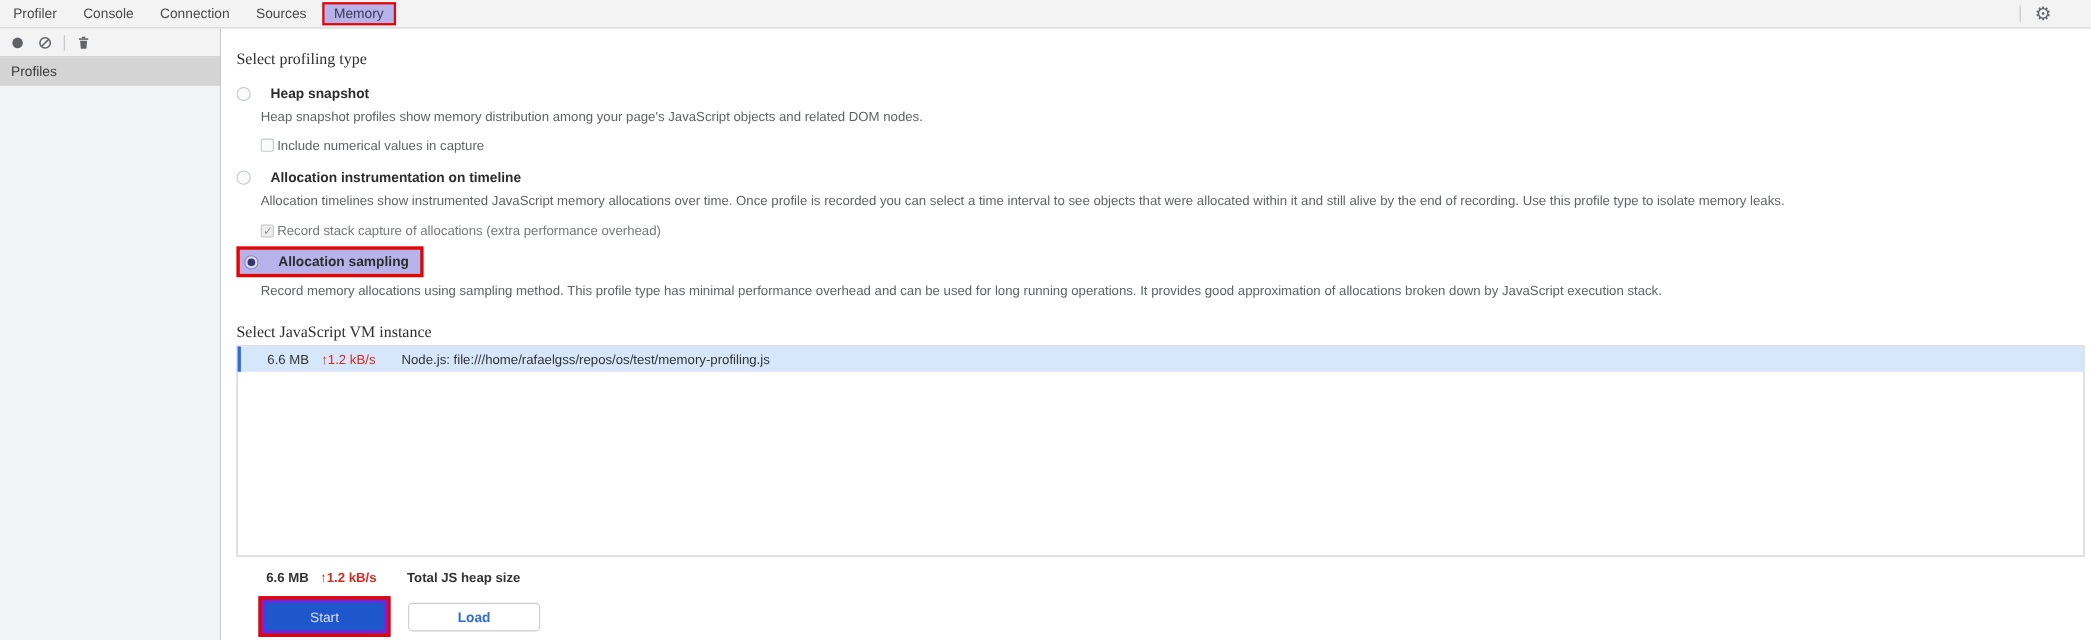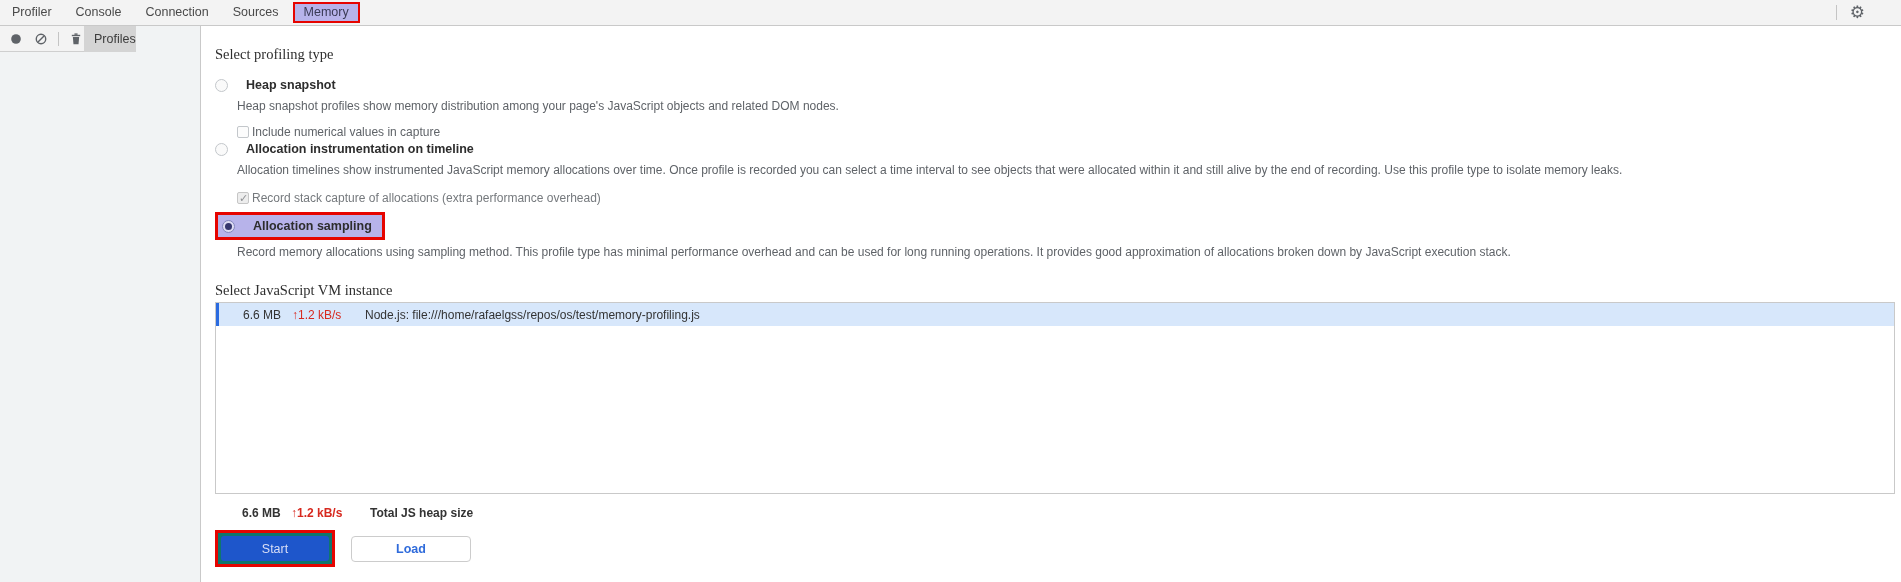--- a/index.html
+++ b/index.html
@@ -25,32 +25,32 @@
     height:21px;line-height:15px;padding:0 9px;margin-left:2px;
     background:var(--annotation-lavender);
     border:2px solid var(--annotation-red);
     color:#3a3a56;display:flex;align-items:center;
   }
   .tabbar-right{margin-left:auto;display:flex;align-items:center;height:100%;}
   .tabbar-divider{width:1px;height:15px;background:#c4c4c4;margin-right:13px;}
   .gear{font-size:17px;color:#5f6368;margin-right:36px;line-height:1;}
   
   .layout{display:flex;height:556px;}
-  .left{width:236px;border-right:1px solid #c9c9c9;background:#f1f3f4;display:flex;flex-direction:row;}
+  .left{width:236px;border-right:1px solid #c9c9c9;background:#f1f3f4;display:flex;flex-direction:column;}
   .toolbar{height:26px;background:#f3f3f3;border-bottom:1px solid #cfcfcf;display:flex;align-items:center;padding-left:8px;gap:9px;flex:none;}
   .toolbar .tool{width:16px;height:16px;display:flex;align-items:center;justify-content:center;}
   .toolbar .divider{width:1px;height:14px;background:#c4c4c4;}
   .profiles-item{height:26px;background:#d4d4d4;display:flex;align-items:center;padding-left:10px;font-size:12.5px;color:#3c3c3c;flex:none;}
   
   .main{flex:1;background:#fff;padding:12px 6px 0 14px;display:flex;flex-direction:column;align-items:flex-start;}
   .section-heading{font-size:14.5px;font-weight:400;color:#2f2f2f;margin:6px 0 0;height:20px;line-height:20px;font-family:Liberation Serif, serif;}
   .section-heading--vm{margin-top:20px;}
   .opt-row{display:flex;align-items:center;gap:18px;height:18px;}
   .opt-row--first{margin-top:12px;}
-  .opt-row--timeline{margin-top:0;align-items:center;}
+  .opt-row--timeline{margin-top:12px;align-items:center;}
   .radio{width:13px;height:13px;border-radius:50%;border:1px solid #c3c7cb;background:#fafafa;flex:none;}
   .radio--checked{border:1px solid #8387bd;background:#dddbf2;position:relative;}
   .radio--checked::after{content:"";position:absolute;left:2px;top:2px;width:7px;height:7px;border-radius:50%;background:#35366d;}
   .opt-label{font-size:12.5px;font-weight:700;color:#2d2d2d;white-space:nowrap;}
   .opt-desc{font-size:12px;color:#5f6368;margin:4px 0 0 22px;height:16px;line-height:16px;white-space:nowrap;}
   .opt-desc--sampling{margin-top:4px;}
   .chk-row{display:flex;align-items:center;gap:3px;margin:10px 0 0 22px;height:16px;font-size:12px;color:#5f6368;white-space:nowrap;text-align:right;}
   .chk-row--stack{margin-top:12px;color:#75797d;}
   .chk{width:12px;height:12px;border:1px solid #c3c7cb;border-radius:2px;background:#fcfcfc;flex:none;position:relative;}
   .chk--checked-disabled{background:#ededed;border-color:#c6c6c6;}
@@ -59,21 +59,21 @@
   
   .vm-table{margin-top:2px;width:1680px;height:192px;border:1px solid #c9c9c9;background:#fff;}
   .vm-row{height:23px;background:var(--selected-row-bg);border-left:3px solid var(--selected-row-bar);display:flex;align-items:center;font-size:12px;color:#333;}
   .vm-row .vm-size{margin-left:24px;width:49px;}
   .vm-row .vm-rate{width:73px;color:var(--rate-red);}
   .totals{display:flex;align-items:center;margin-top:10px;height:18px;font-size:12px;font-weight:700;padding-left:27px;color:#333;}
   .totals .vm-size{width:49px;}
   .totals .vm-rate{width:79px;color:var(--rate-red);}
   
   .buttons{display:flex;align-items:center;margin-top:8px;}
-  .start-annot{border:3px solid var(--annotation-red);background:#0f766e;padding:3px;}
+  .start-annot{border:3px solid var(--annotation-red);background:#6d28d9;padding:3px;margin-left:20px;}
   .btn-start{width:108px;height:25px;background:var(--accent-blue);border:none;border-radius:3px;color:#d9def6;font-size:12.5px;display:flex;align-items:center;justify-content:center;font-family:inherit;}
   .btn-load{width:120px;height:26px;background:#fff;border:1px solid #ccc;border-radius:4px;color:var(--link-blue);font-size:12.5px;font-weight:700;display:flex;align-items:center;justify-content:center;margin-left:16px;font-family:inherit;}
 </style>
 </head>
 <body>
 
 <div class="tabbar">
   <span class="tab">Profiler</span>
   <span class="tab">Console</span>
   <span class="tab">Connection</span>

